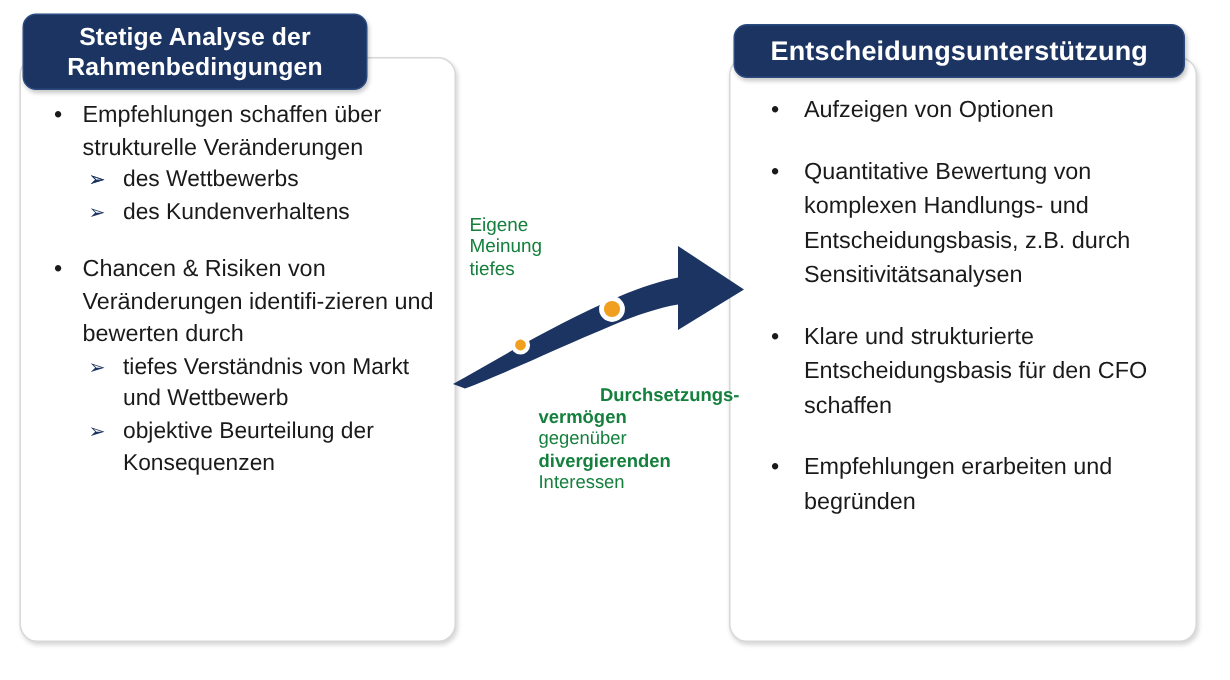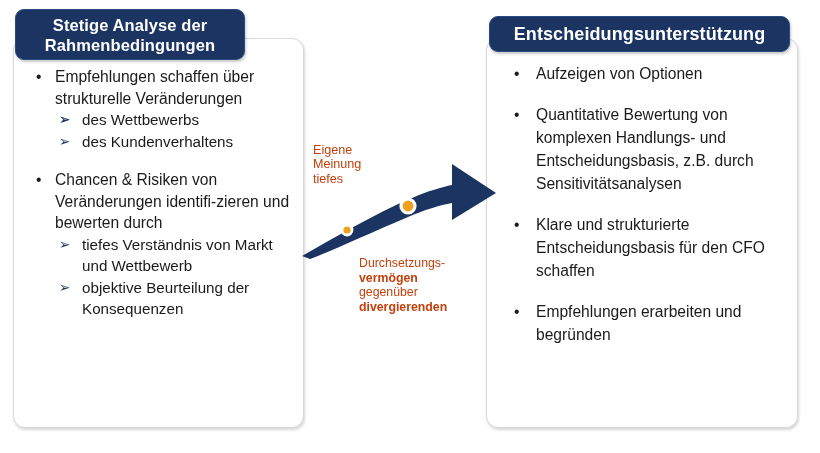--- a/index.html
+++ b/index.html
@@ -124,42 +124,42 @@
     position: absolute;
     left: 300px;
     top: 150px;
     width: 200px;
     height: 110px;
     z-index: 2;
   }
 
   .label {
     position: absolute;
-    color: #c2410c;
+    color: #15803d;
     z-index: 5;
   }
   .label-top {
     left: 313px;
     top: 143px;
     font-size: 12.6px;
     line-height: 14.4px;
     width: 110px;
   }
   .label-top .l1 { font-weight: normal; }
   .label-top .l2 { font-weight: normal; }
   .label-top .l3 { font-weight: normal; }
 
   .label-bottom {
     left: 359px;
     top: 256px;
     font-size: 12.3px;
     line-height: 14.6px;
     width: 120px;
   }
-  .label-bottom .lb1 { font-weight: normal; }
+  .label-bottom .lb1 { font-weight: bold; margin-left: 41px; }
   .label-bottom .lb2 { font-weight: bold; }
   .label-bottom .lb3 { font-weight: normal; }
   .label-bottom .lb4 { font-weight: bold; }
   .label-bottom .lb5 { font-weight: normal; }
 
   .nowrap { white-space: nowrap; display: block; }
 </style>
 </head>
 <body>
 
@@ -270,15 +270,16 @@
     <span class="nowrap l1">Eigene</span>
     <span class="nowrap l2">Meinung</span>
     <span class="nowrap l3">tiefes</span>
   </div>
 
   <div class="label label-bottom">
     <span class="nowrap lb1">Durchsetzungs-</span>
     <span class="nowrap lb2">vermögen</span>
     <span class="nowrap lb3">gegenüber</span>
     <span class="nowrap lb4">divergierenden</span>
+    <span class="nowrap lb5">Interessen</span>
   </div>
 
 </div>
 
 </body></html>

